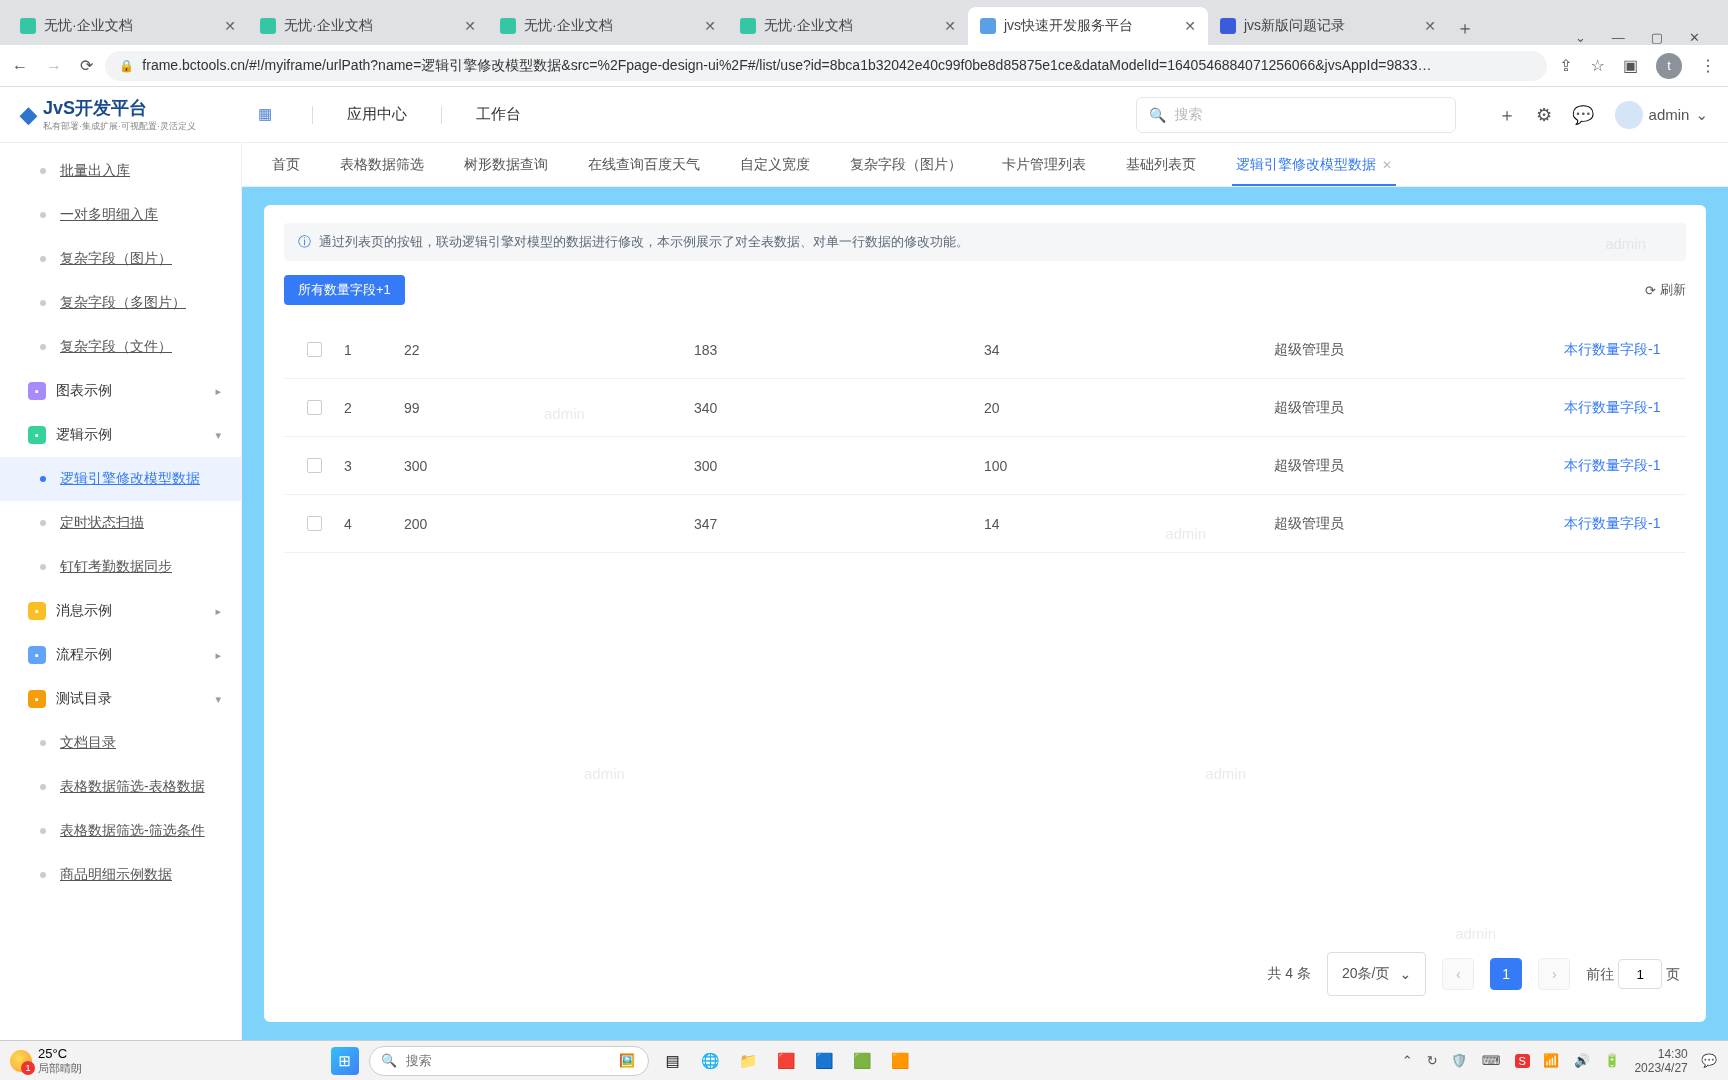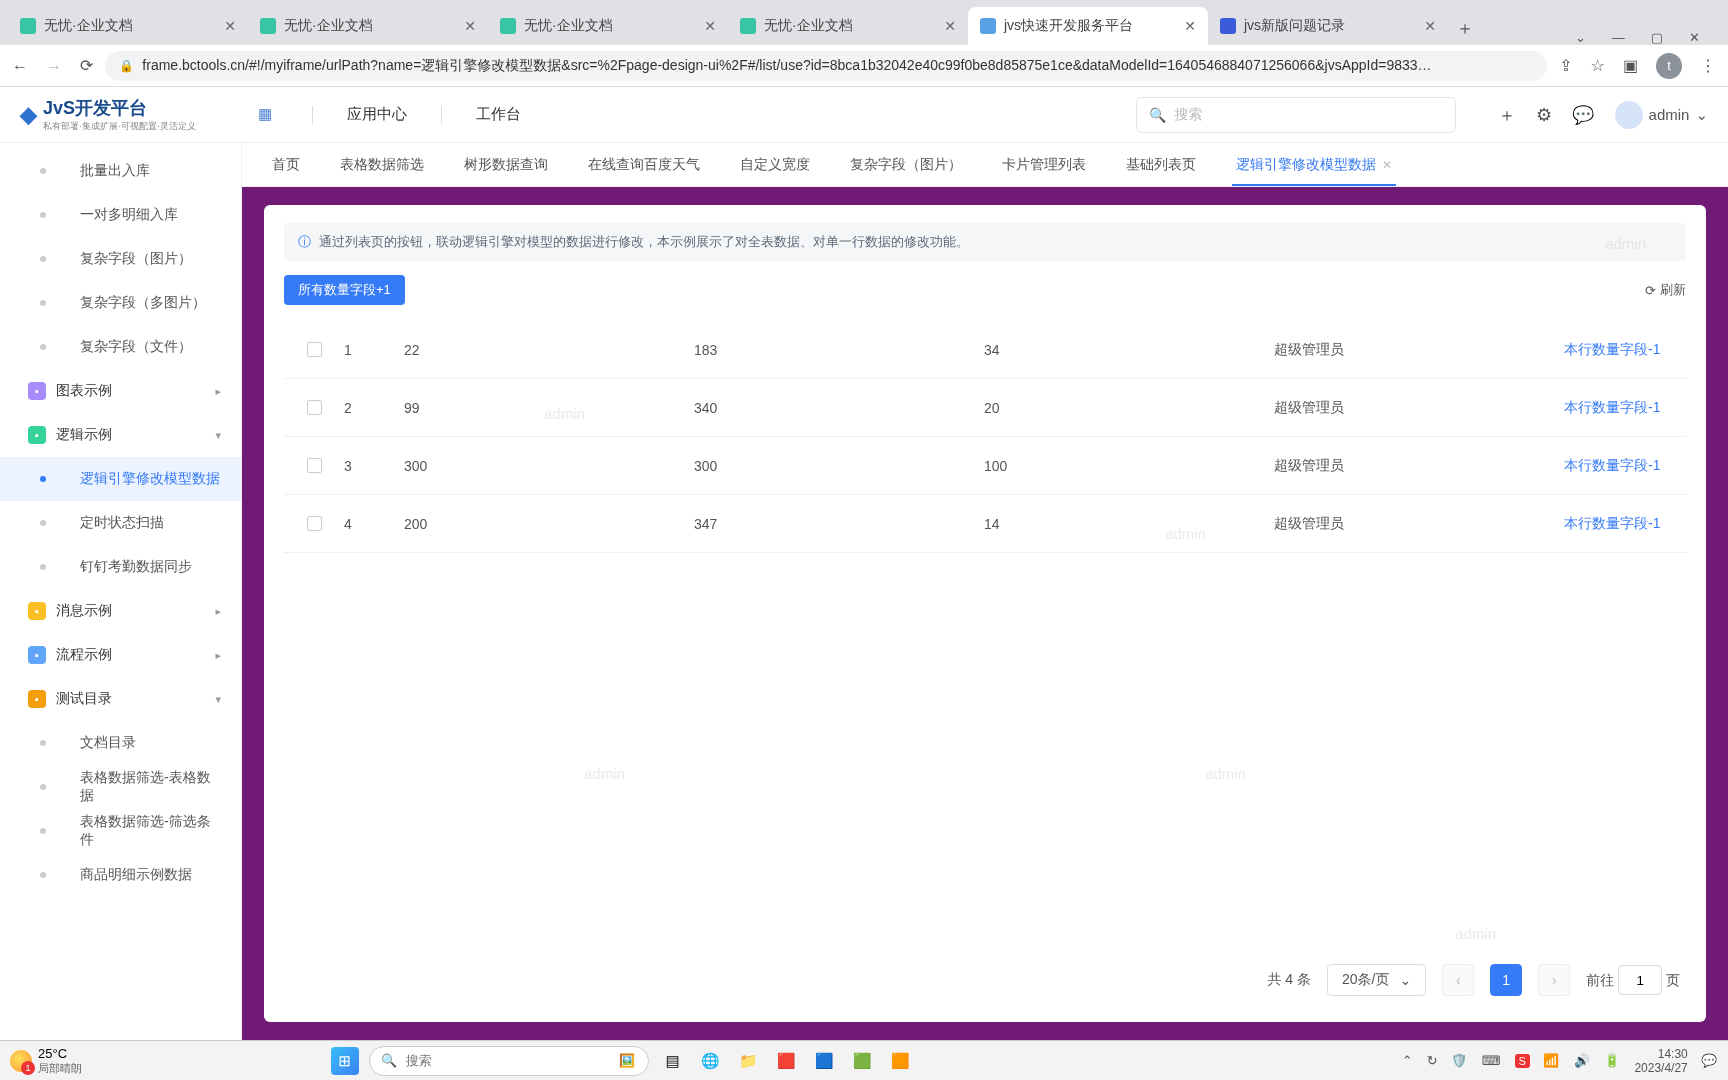--- a/index.html
+++ b/index.html
@@ -30,30 +30,30 @@
 .app-header .spacer { flex:1; }
 .app-header .search { width:320px; height:36px; border:1px solid #e5e5e5; border-radius:6px; display:flex; align-items:center; padding:0 12px; gap:8px; color:#bbb; font-size:14px;}
 .app-header .right { display:flex; align-items:center; gap:20px; margin-left:20px; color:#555; font-size:18px;}
 .app-header .right .avatar { width:28px; height:28px; border-radius:50%; background:#d6e4f7; display:inline-block;}
 .app-header .right .user { display:flex; align-items:center; gap:6px; font-size:15px;}
 
 
 .body { display:flex; height:calc(1080px - 45px - 42px - 56px - 40px); }
 .sidebar { width:242px; border-right:1px solid #f0f0f0; background:#fff; padding-top:6px; overflow:hidden;}
 .sidebar .item { height:44px; display:flex; align-items:center; padding:0 20px 0 28px; font-size:14px; color:#333; gap:10px; position:relative;}
-.sidebar .item.sub { padding-left:80px; color:#555;}
+.sidebar .item.sub { padding-left:60px; color:#555;text-decoration:underline;}
 .sidebar .item.sub::before { content:""; width:6px; height:6px; border-radius:50%; background:#ccc; position:absolute; left:40px;}
 .sidebar .item.sub.active{ background:#ecf3fe; color:#357af6; }
 .sidebar .item.sub.active::before { background:#357af6; }
 .sidebar .item .badge { width:18px; height:18px; border-radius:4px; display:flex; align-items:center; justify-content:center; font-size:11px; color:#fff;}
 .sidebar .item .arrow { margin-left:auto; color:#999; font-size:11px;}
 .c-purple{background:#a78bfa;} .c-green{background:#34d399;} .c-orange{background:#fbbf24;} .c-blue{background:#60a5fa;} .c-amber{background:#f59e0b;}
 
 
-.main { flex:1; background:#701a75; padding:0; display:flex; flex-direction:column;}
+.main { flex:1; background:#7dd3fc; padding:0; display:flex; flex-direction:column;}
 .tabbar { background:#fff; height:44px; padding:0 30px; display:flex; gap:40px; align-items:flex-end; border-bottom:1px solid #eee;}
 .tabbar .tab { font-size:14px; color:#555; padding-bottom:12px; position:relative;}
 .tabbar .tab.active { color:#357af6;}
 .tabbar .tab.active::after{content:""; position:absolute; bottom:0; left:-4px; right:-4px; height:2px; background:#357af6;}
 .tabbar .tab .x { margin-left:6px; font-size:12px; color:#bbb;}
 
 .content { flex:1; margin:18px 22px; background:#fff; border-radius:6px; padding:18px 20px; position:relative; display:flex; flex-direction:column;}
 .tip { background:#f4f6f8; border-radius:4px; padding:10px 14px; font-size:13px; color:#5f6b7a; display:flex; align-items:center; gap:8px;}
 .tip .i { color:#357af6;}
 .actions { margin-top:14px; display:flex; align-items:center;}
@@ -68,21 +68,21 @@
 .col-a{width:290px;}
 .col-b{width:290px;}
 .col-c{width:290px;}
 .col-d{width:290px;}
 .col-op{flex:1; color:#357af6;}
 .chk { width:15px; height:15px; border:1px solid #ccc; border-radius:2px; display:inline-block;}
 
 .watermark { position:absolute; color:#bbb; font-size:15px; opacity:0.3; transform:rotate(0deg); pointer-events:none;}
 
 .pager { margin-top:auto; padding:20px 6px 8px; display:flex; align-items:center; justify-content:flex-end; gap:16px; font-size:14px; color:#555;}
-.pager .sel{ border:1px solid #ddd; border-radius:4px; padding:6px 14px; display:flex; align-items:center; gap:10px;}
+.pager .sel{ border:1px solid #ddd; border-radius:4px; padding:12px 14px; display:flex; align-items:center; gap:10px;}
 .pager .pgbtn{ width:32px; height:32px; border:1px solid #eee; border-radius:4px; display:flex; align-items:center; justify-content:center; color:#bbb; background:#fafafa;}
 .pager .pgbtn.cur{ background:#357af6; color:#fff; border-color:#357af6;}
 .pager .goto input{ width:44px; height:30px; border:1px solid #ddd; border-radius:4px; text-align:center;}
 
 
 .taskbar { position:absolute; bottom:0; left:0; right:0; height:40px; background:#f3f3f3; border-top:1px solid #ccc; display:flex; align-items:center; padding:0 10px; gap:10px; font-size:13px;}
 .taskbar .weather{ display:flex; align-items:center; gap:6px;}
 .taskbar .weather .ico{ width:22px; height:22px; border-radius:50%; background:radial-gradient(circle at 40% 40%,#ffdd55,#ff9933); position:relative;}
 .taskbar .weather .ico .b{ position:absolute; bottom:-3px; right:-3px; width:14px; height:14px; background:#e33; border-radius:50%; color:#fff; font-size:9px; display:flex; align-items:center; justify-content:center;}
 .taskbar .center{ margin:0 auto; display:flex; align-items:center; gap:10px;}

